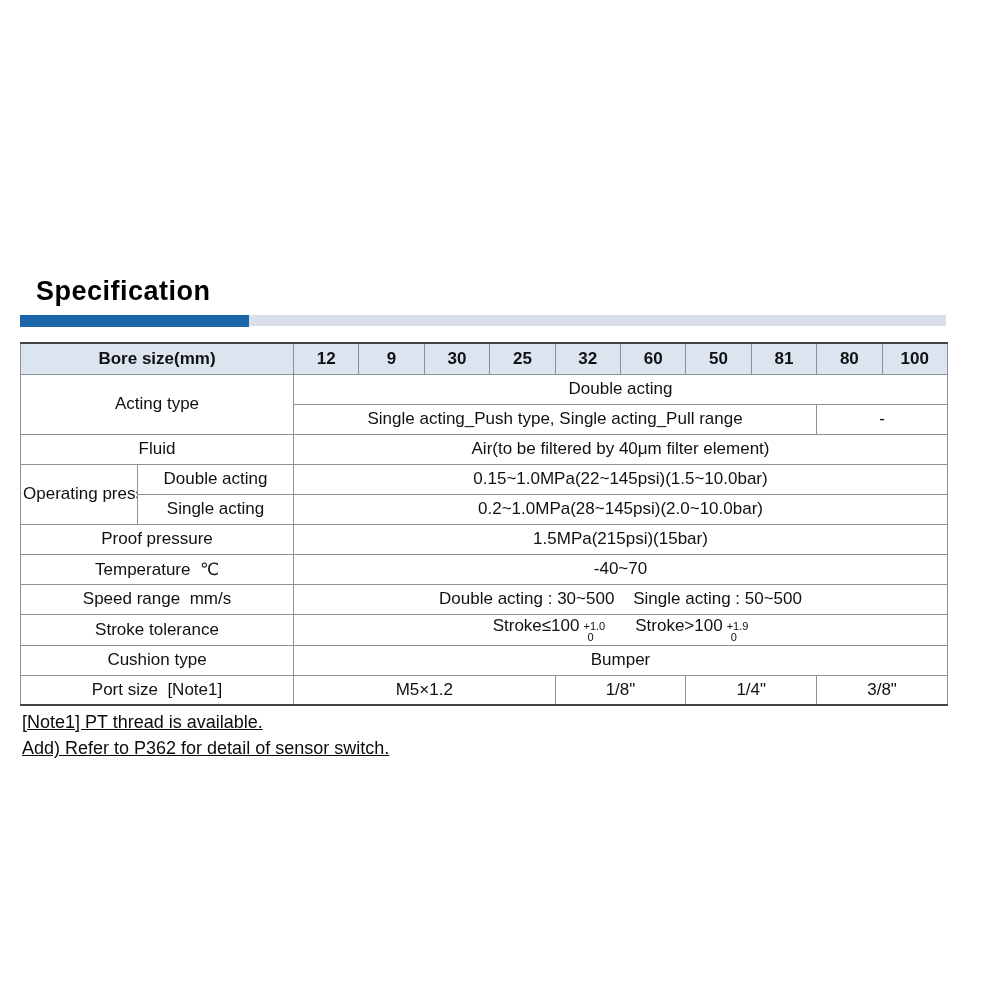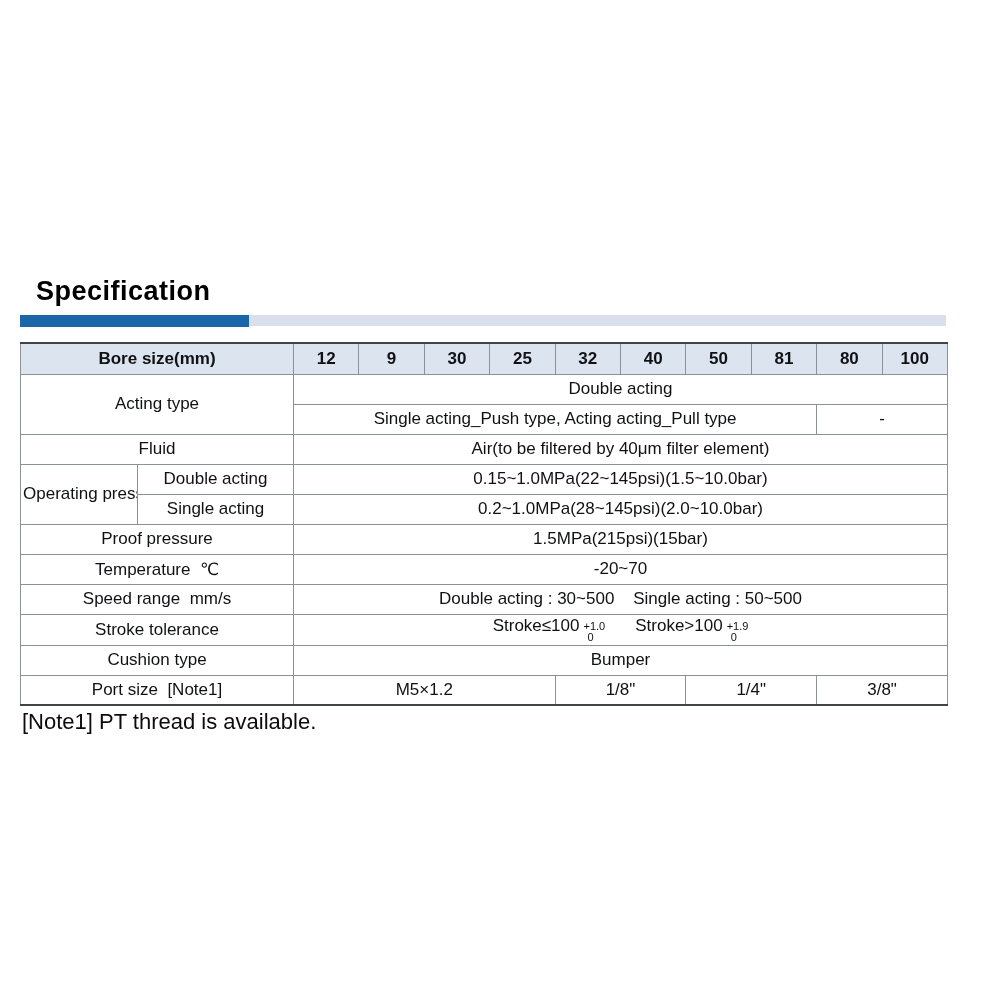--- a/index.html
+++ b/index.html
@@ -77,23 +77,24 @@
     line-height: 1.05;
     vertical-align: 1px;
     margin-left: 4px;
   }
   .tol .tb { padding-left: 4px; }
   .gap2 { display: inline-block; width: 30px; }
   .notes {
     position: absolute;
     left: 22px;
     top: 681px;
-    font-size: 22px;
+    font-size: 18px;
     line-height: 26px;
     color: #0c0c0c;
+    text-decoration: underline;
   }
 </style>
 </head>
 <body>
 
 <div class="canvas">
 
   <div class="page-title">Specification</div>
 
   <div class="title-bar">
@@ -117,33 +118,33 @@
         <col>
     </colgroup>
     <tbody>
       <tr class="head">
         <td colspan="2" class="lbl">Bore size(mm)</td>
         <td>12</td>
         <td>9</td>
         <td>30</td>
         <td>25</td>
         <td>32</td>
-        <td>40</td>
+        <td>60</td>
         <td>50</td>
         <td>81</td>
         <td>80</td>
         <td>100</td>
       </tr>
 
       <tr>
         <td colspan="2" rowspan="2" class="lbl">Acting type</td>
         <td colspan="10">Double acting</td>
       </tr>
       <tr>
-        <td colspan="8">Single acting_Push type,  Acting acting_Pull type</td>
+        <td colspan="8">Single acting_Push type,  Single acting_Pull range</td>
         <td colspan="2">-</td>
       </tr>
 
       <tr>
         <td colspan="2" class="lbl">Fluid</td>
         <td colspan="10">Air(to be filtered by 40μm filter element)</td>
       </tr>
 
       <tr>
         <td rowspan="2" class="lbl wrap">Operating pressure</td>
@@ -155,21 +156,21 @@
         <td colspan="10">0.2~1.0MPa(28~145psi)(2.0~10.0bar)</td>
       </tr>
 
       <tr>
         <td colspan="2" class="lbl">Proof pressure</td>
         <td colspan="10">1.5MPa(215psi)(15bar)</td>
       </tr>
 
       <tr>
         <td colspan="2" class="lbl">Temperature&nbsp; ℃</td>
-        <td colspan="10">-20~70</td>
+        <td colspan="10">-40~70</td>
       </tr>
 
       <tr>
         <td colspan="2" class="lbl">Speed range&nbsp; mm/s</td>
         <td colspan="10">Double acting : 30~500&nbsp;&nbsp;&nbsp;&nbsp;Single acting : 50~500</td>
       </tr>
 
       <tr>
         <td colspan="2" class="lbl">Stroke tolerance</td>
         <td colspan="10">
@@ -193,15 +194,16 @@
         <td colspan="4">M5×1.2</td>
         <td colspan="2">1/8"</td>
         <td colspan="2">1/4"</td>
         <td colspan="2">3/8"</td>
       </tr>
     </tbody>
   </table>
 
   <div class="notes">
     <p>[Note1] PT thread is available.</p>
+    <p>Add) Refer to P362 for detail of sensor switch.</p>
   </div>
 
 </div>
 
 </body></html>

